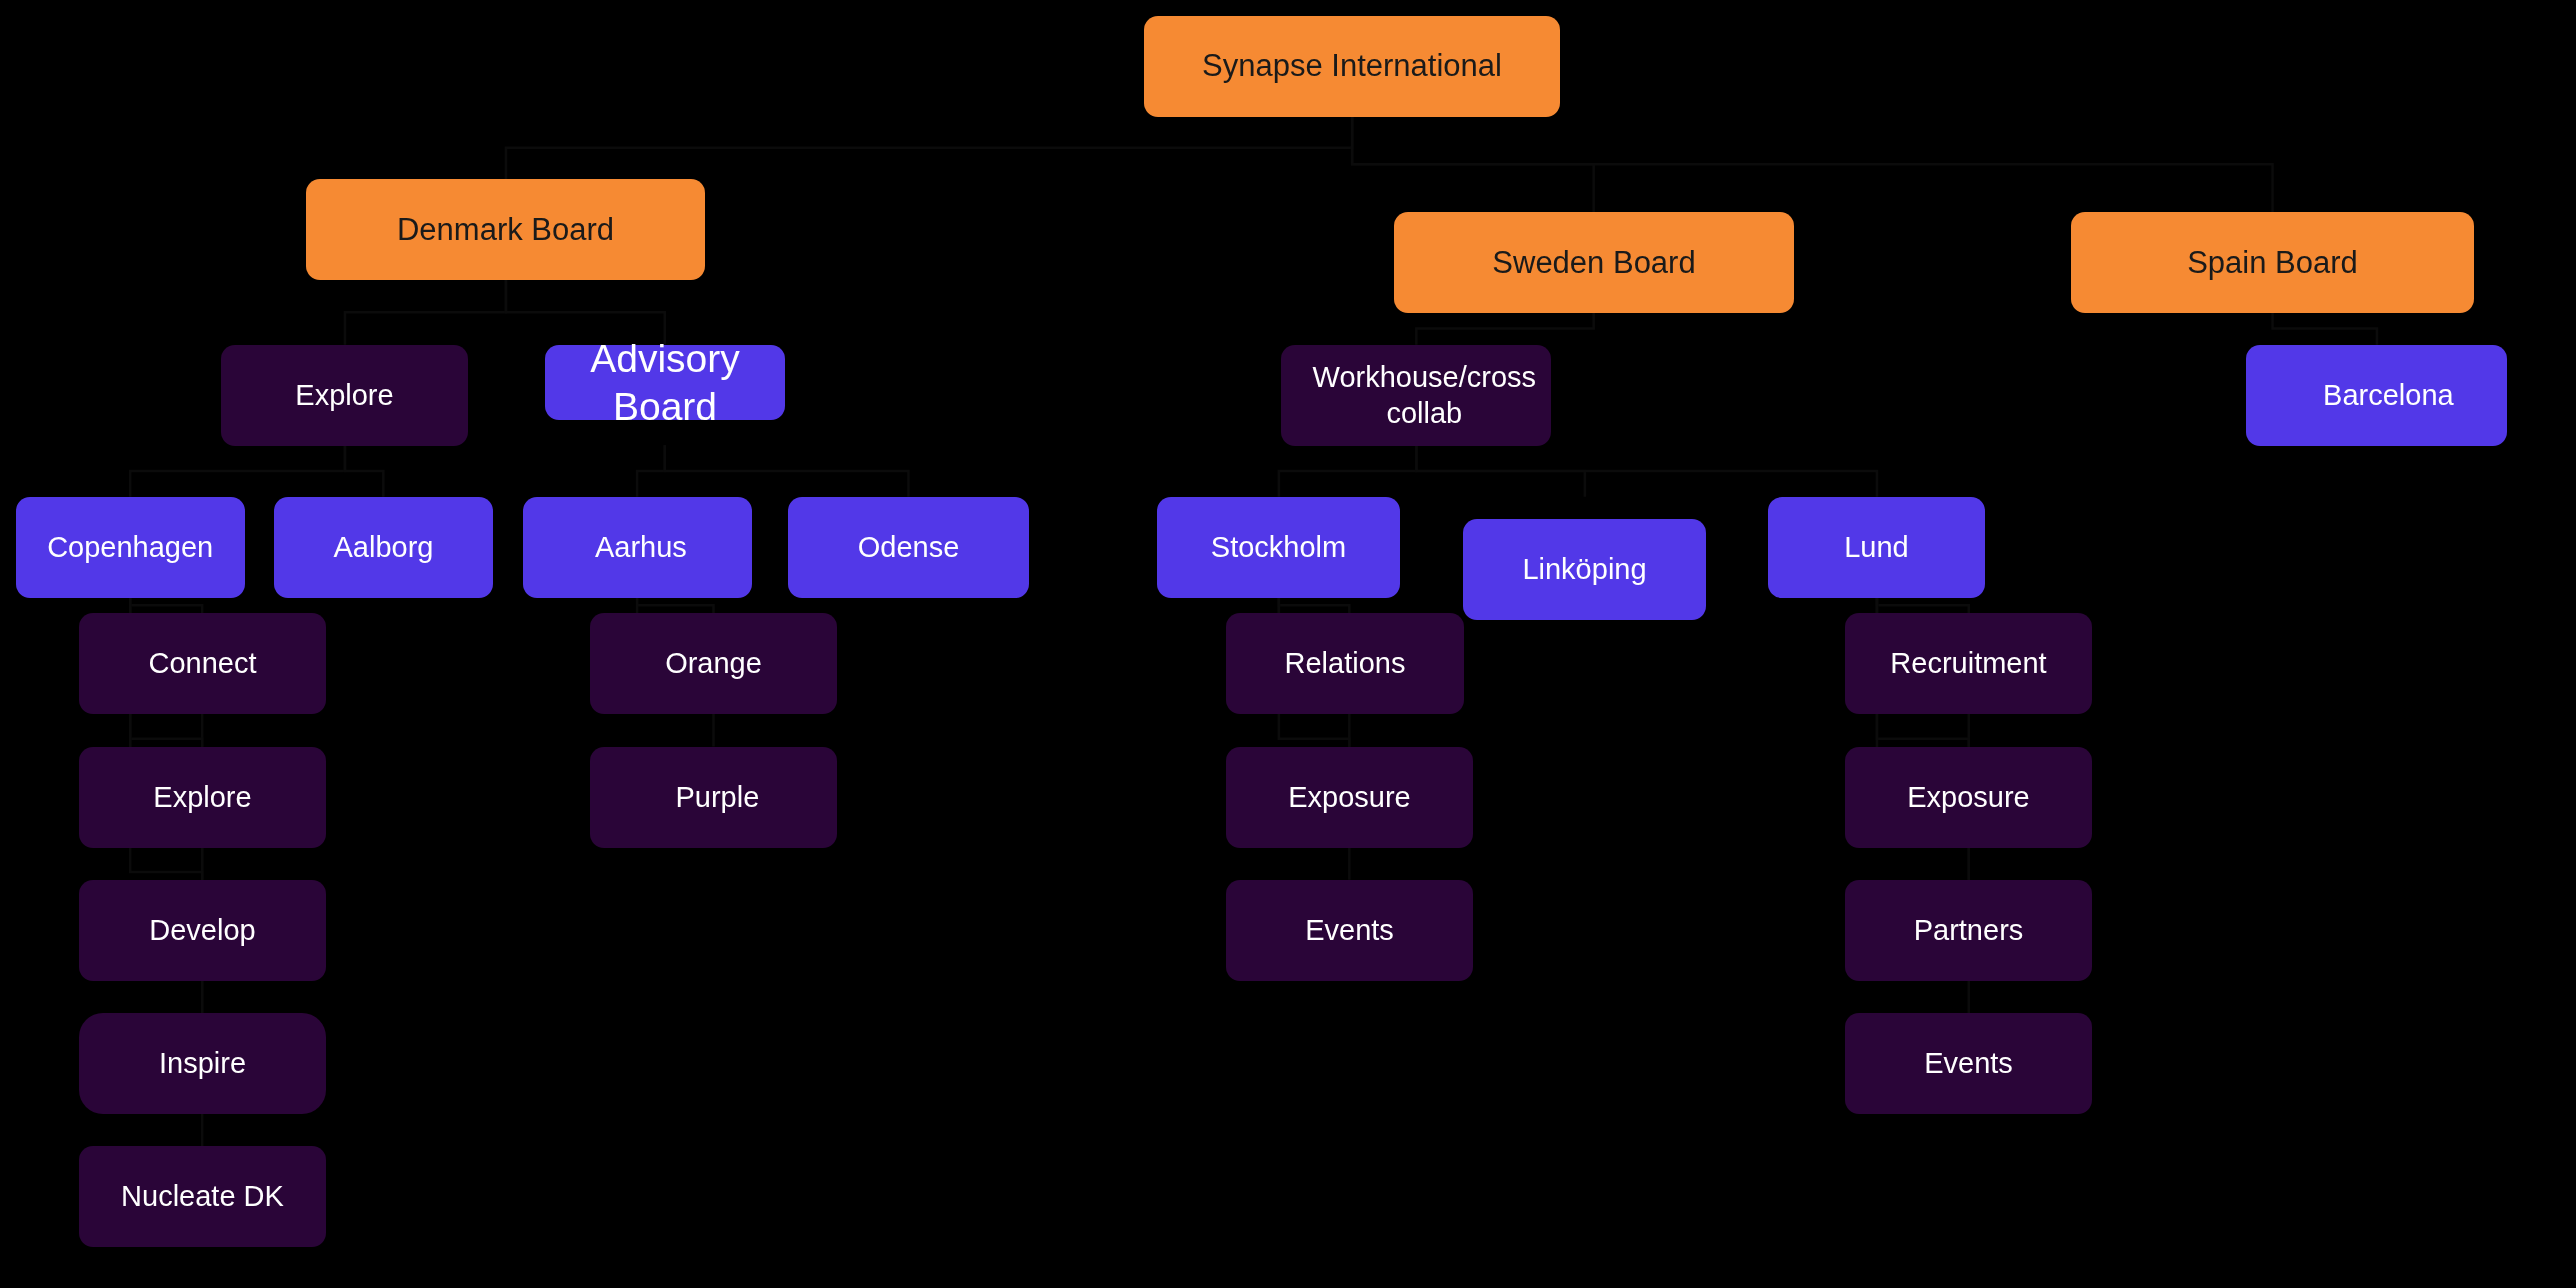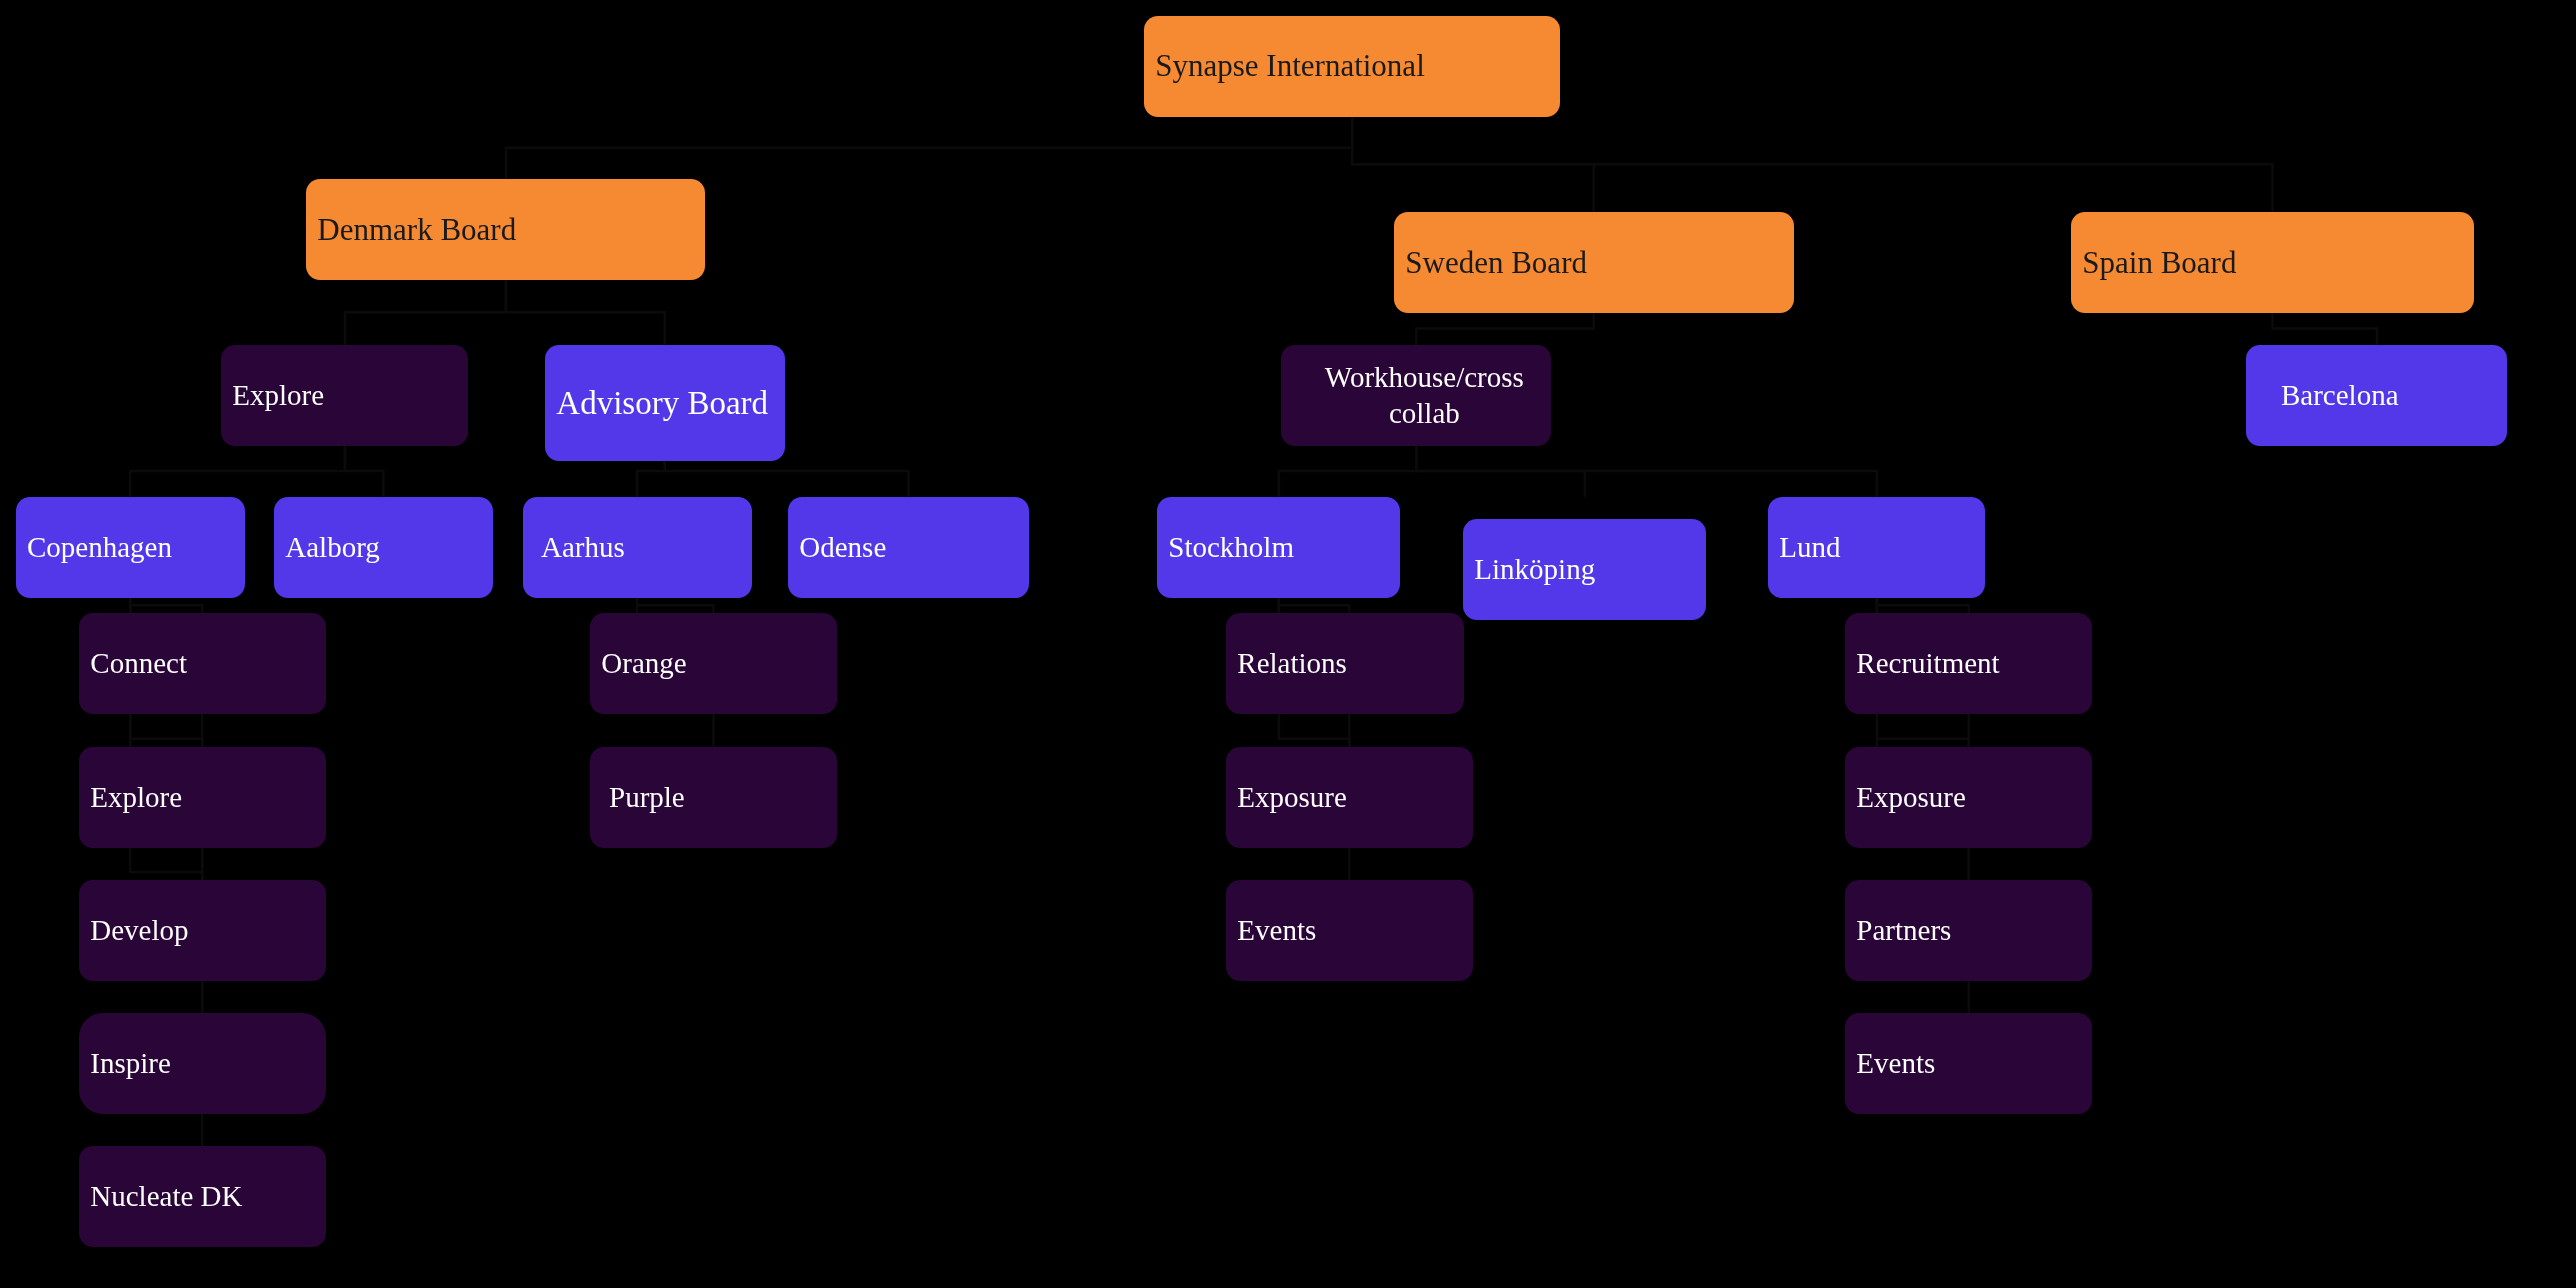--- a/index.html
+++ b/index.html
@@ -22,27 +22,26 @@
     top: 0;
     width: 2576px;
     height: 1288px;
     pointer-events: none;
   }
   .node {
     position: absolute;
     box-sizing: border-box;
     display: flex;
     align-items: center;
-    justify-content: flex-start;
+    justify-content: center;
     text-align: center;
     border-radius: 14px;
     line-height: 1.22;
     padding: 0 11.3px;
     white-space: pre-line;
-    font-family: Liberation Serif, serif;
   }
   .node.orange {
     background: #F68A33;
     color: #1A1A1A;
   }
   .node.violet {
     background: #5238E8;
     color: #FFFFFF;
   }
   .node.plum {
@@ -83,21 +82,21 @@
       <path d="M 2984.5 950 L 2984.5 1068.5 L 3130.5 1068.5 L 3130.5 1187" fill="none" stroke="#0B0B0B" stroke-width="4"></path>
       <path d="M 2984.5 950 L 2984.5 1174.5 L 3130.5 1174.5 L 3130.5 1399" fill="none" stroke="#0B0B0B" stroke-width="4"></path>
       <path d="M 2984.5 950 L 2984.5 1280.5 L 3130.5 1280.5 L 3130.5 1611" fill="none" stroke="#0B0B0B" stroke-width="4"></path>
     </svg>
   <div id="node-layer">
       <div class="node orange" style="left: 1144px; top: 15.7px; width: 416px; height: 101px; font-size: 31px;"><span>Synapse International</span></div>
       <div class="node orange" style="left: 306px; top: 179px; width: 399px; height: 101px; font-size: 31px;"><span>Denmark Board</span></div>
       <div class="node orange" style="left: 1394px; top: 212px; width: 400px; height: 101px; font-size: 31px;"><span>Sweden Board</span></div>
       <div class="node orange" style="left: 2071px; top: 212px; width: 403px; height: 101px; font-size: 31px;"><span>Spain Board</span></div>
       <div class="node plum" style="left: 221px; top: 345px; width: 247px; height: 101px; font-size: 29px;"><span>Explore</span></div>
-      <div class="node violet" style="left: 545px; top: 345px; width: 240px; height: 116px; font-size: 33px;"><span>Advisory Board</span></div>
+      <div class="node violet" style="left: 545px; top: 345px; width: 240px; height: 75px; font-size: 39px;"><span>Advisory Board</span></div>
       <div class="node plum" style="left: 1281px; top: 345px; width: 270px; height: 101px; font-size: 29px; padding-left: 28px;"><span>Workhouse/cross collab</span></div>
       <div class="node violet" style="left: 2246px; top: 345px; width: 261px; height: 101px; font-size: 29px; padding-left: 35px;"><span>Barcelona</span></div>
       <div class="node violet" style="left: 15.7px; top: 497px; width: 229px; height: 101px; font-size: 29px;"><span>Copenhagen</span></div>
       <div class="node violet" style="left: 274px; top: 497px; width: 219px; height: 101px; font-size: 29px;"><span>Aalborg</span></div>
       <div class="node violet" style="left: 523px; top: 497px; width: 229px; height: 101px; font-size: 29px; padding-left: 18px;"><span>Aarhus</span></div>
       <div class="node violet" style="left: 788px; top: 497px; width: 241px; height: 101px; font-size: 29px;"><span>Odense</span></div>
       <div class="node violet" style="left: 1157px; top: 497px; width: 243px; height: 101px; font-size: 29px;"><span>Stockholm</span></div>
       <div class="node violet" style="left: 1463px; top: 497px; width: 243px; height: 101px; font-size: 29px; margin-top: 22px;"><span>Linköping</span></div>
       <div class="node violet" style="left: 1768px; top: 497px; width: 217px; height: 101px; font-size: 29px;"><span>Lund</span></div>
       <div class="node plum" style="left: 79px; top: 613px; width: 247px; height: 101px; font-size: 29px;"><span>Connect</span></div>

